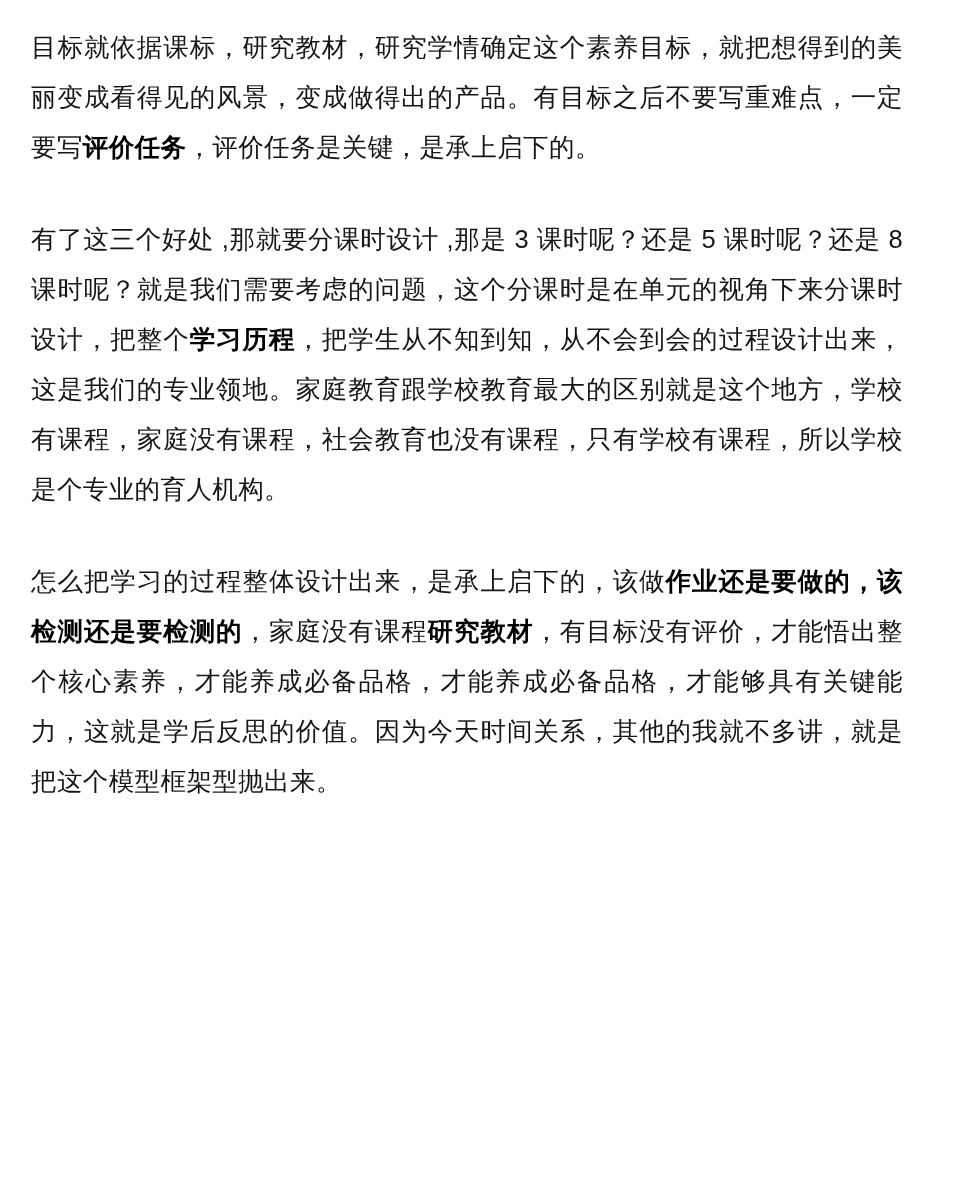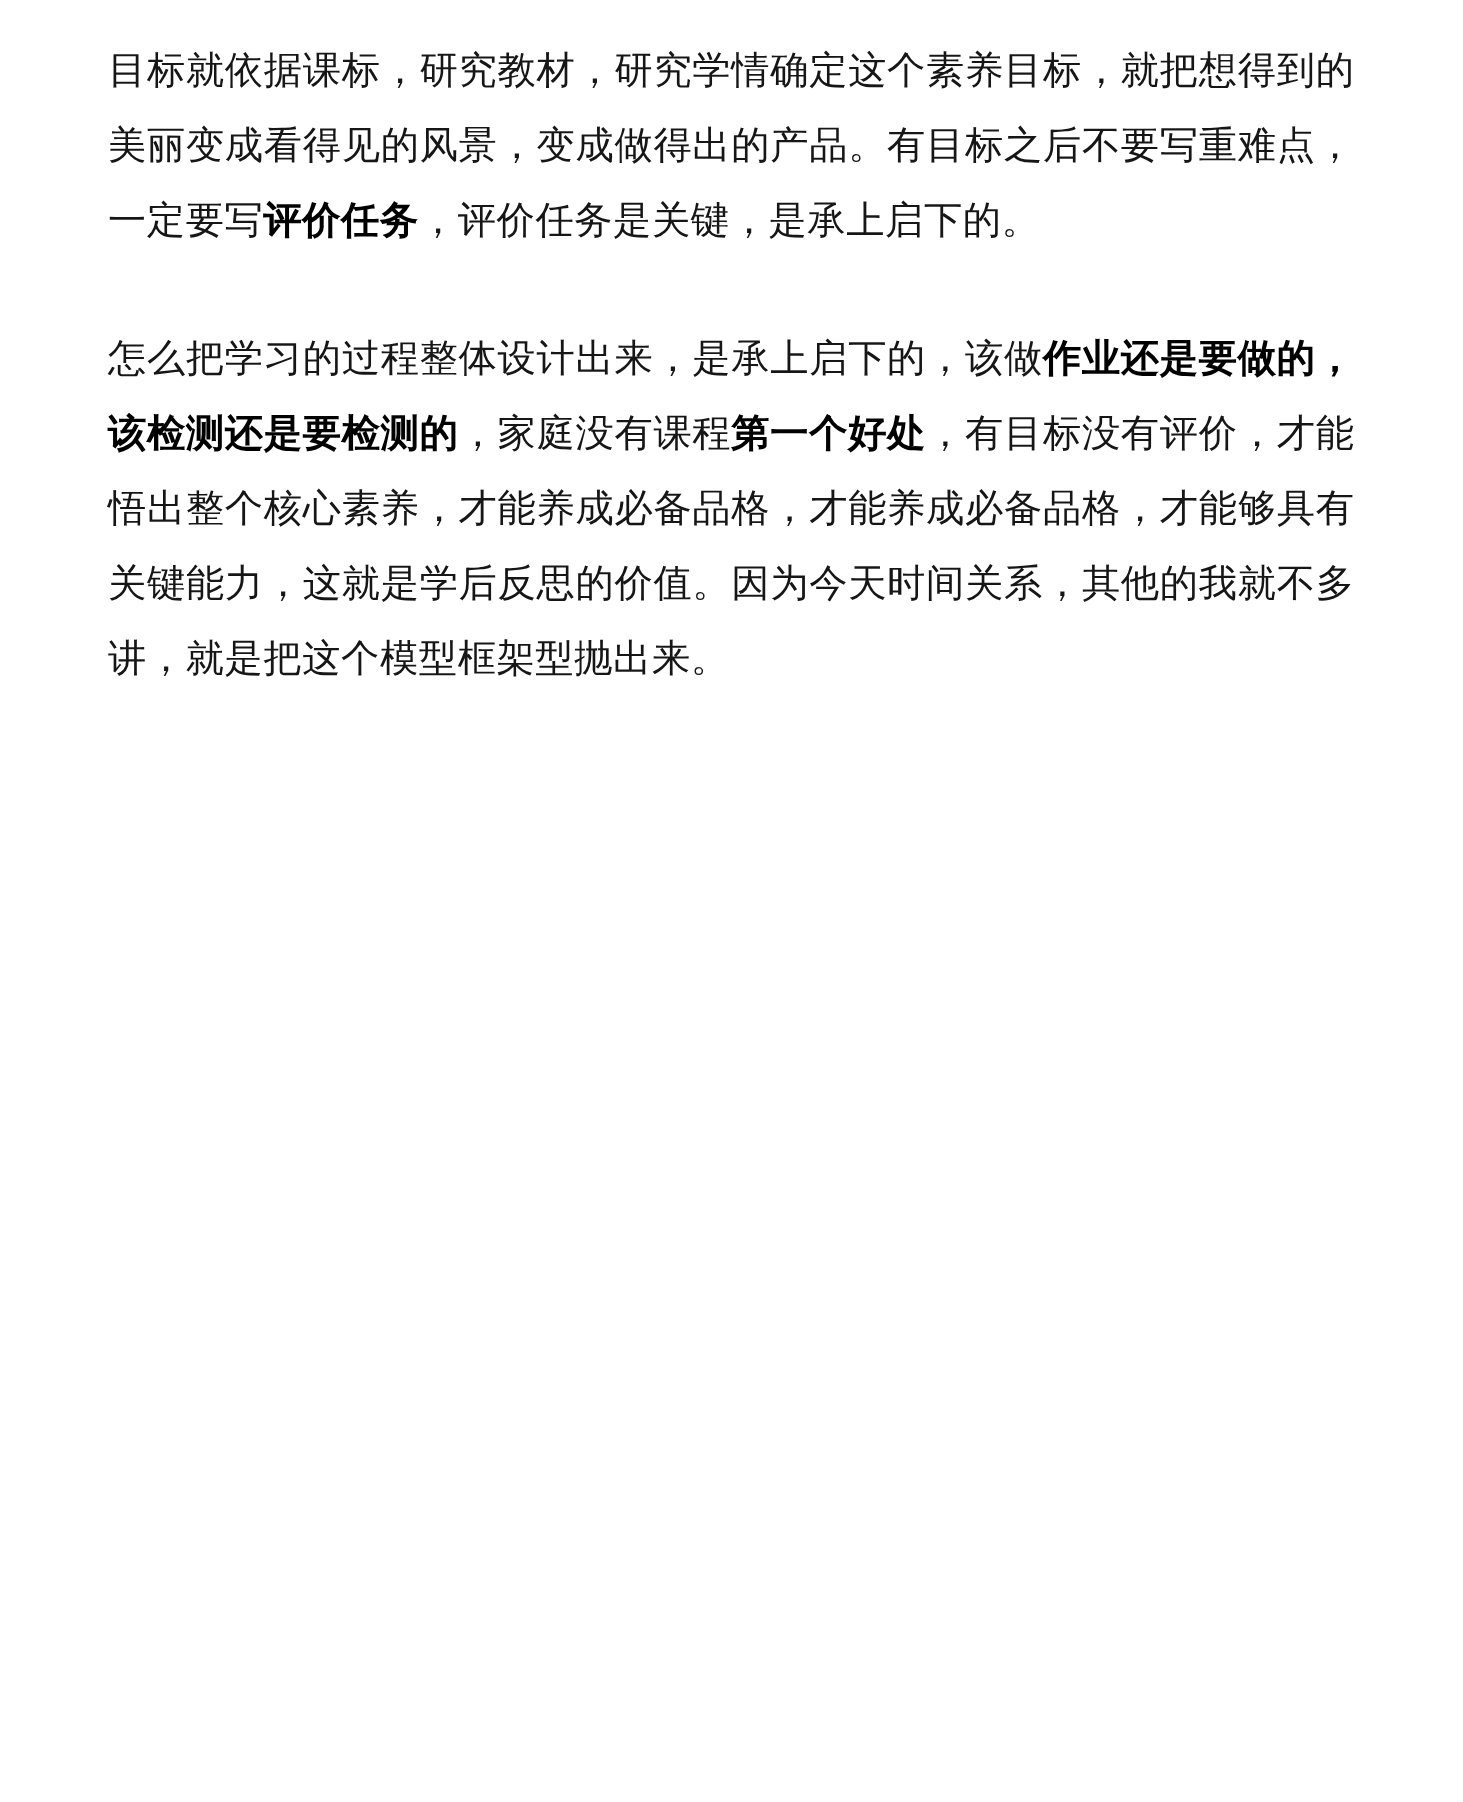--- a/index.html
+++ b/index.html
@@ -11,21 +11,21 @@
     width: 975px;
     height: 1201px;
     font-family: "Liberation Sans", "DejaVu Sans", sans-serif;
     color: #1a1a1a;
     overflow: hidden;
   }
   .page {
     box-sizing: border-box;
     width: 975px;
     height: 1201px;
-    padding: 22px 72px 0 72px;
+    padding: 22px 72px 0 31px;
     background: #ffffff;
   }
   .para {
     font-size: 25.5px;
     line-height: 50px;
     letter-spacing: 0.4px;
     text-align: justify;
     text-justify: inter-character;
     margin: 0 0 42px 0;
     color: #161616;
@@ -38,15 +38,16 @@
     font-weight: 700;
     color: #000000;
   }
 </style>
 </head>
 <body>
 
 <div class="page">
   <div id="paragraphs">
       <p class="para"><span>目标就依据课标，研究教材，研究学情确定这个素养目标，就把想得到的美丽变成看得见的风景，变成做得出的产品。有目标之后不要写重难点，一定要写</span><b>评价任务</b><span>，评价任务是关键，是承上启下的。</span></p>
-      <p class="para"><span>怎么把学习的过程整体设计出来，是承上启下的，该做</span><b>作业还是要做的，该检测还是要检测的</b><span>，家庭没有课程</span><b>第一个好处</b><span>，有目标没有评价，才能悟出整个核心素养，才能养成必备品格，才能养成必备品格，才能够具有关键能力，这就是学后反思的价值。因为今天时间关系，其他的我就不多讲，就是把这个模型框架型抛出来。</span></p>
+      <p class="para"><span>有了这三个好处 ,那就要分课时设计 ,那是 3 课时呢？还是 5 课时呢？还是 8 课时呢？就是我们需要考虑的问题，这个分课时是在单元的视角下来分课时设计，把整个</span><b>学习历程</b><span>，把学生从不知到知，从不会到会的过程设计出来，这是我们的专业领地。家庭教育跟学校教育最大的区别就是这个地方，学校有课程，家庭没有课程，社会教育也没有课程，只有学校有课程，所以学校是个专业的育人机构。</span></p>
+      <p class="para"><span>怎么把学习的过程整体设计出来，是承上启下的，该做</span><b>作业还是要做的，该检测还是要检测的</b><span>，家庭没有课程</span><b>研究教材</b><span>，有目标没有评价，才能悟出整个核心素养，才能养成必备品格，才能养成必备品格，才能够具有关键能力，这就是学后反思的价值。因为今天时间关系，其他的我就不多讲，就是把这个模型框架型抛出来。</span></p>
     </div>
 </div>
 
 </body></html>

